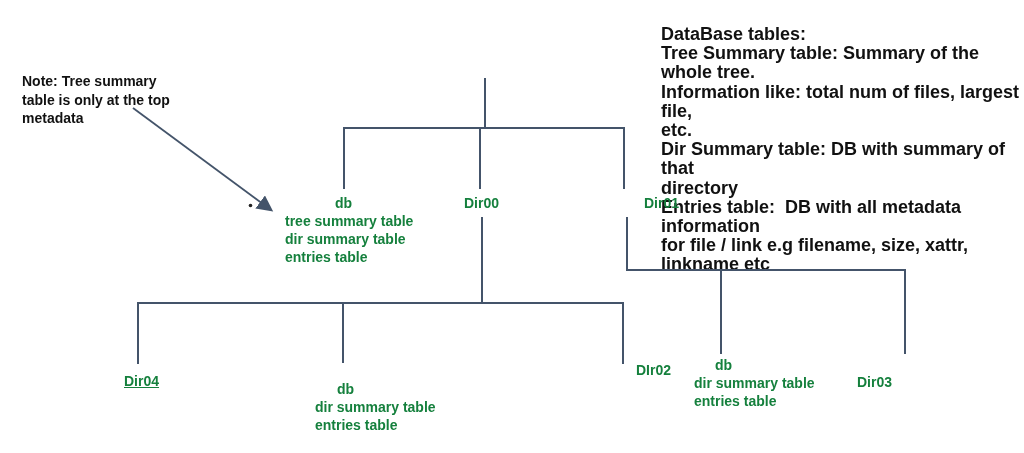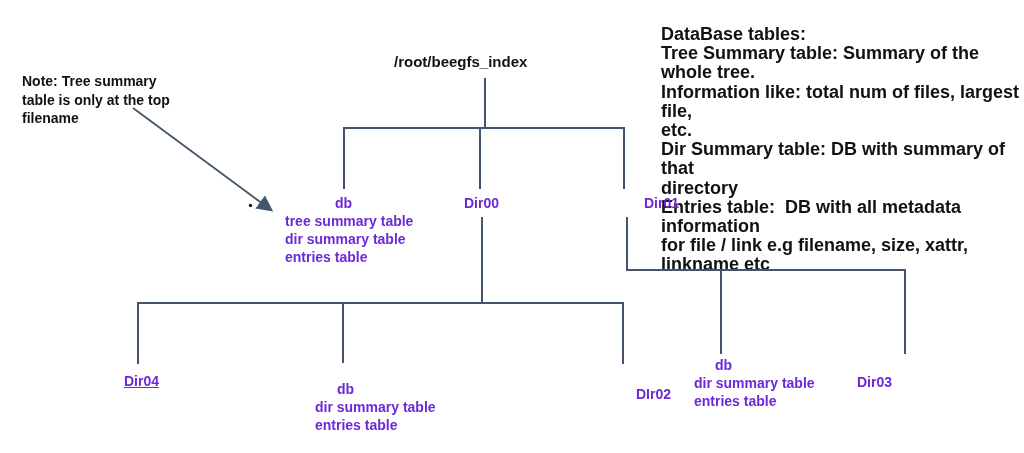--- a/index.html
+++ b/index.html
@@ -15,21 +15,21 @@
   .line {
     position: absolute;
     background: #44546a;
   }
   .lbl {
     position: absolute;
     font-weight: bold;
     font-size: 14px;
     line-height: 18px;
     white-space: pre-wrap;
-    color: #6d28d9;
+    color: #15803d;
   }
   .root-lbl {
     position: absolute;
     font-weight: bold;
     font-size: 15px;
     color: #111111;
     white-space: nowrap;
   }
   .note {
     position: absolute;
@@ -60,31 +60,30 @@
     pointer-events: none;
   }
 </style>
 </head>
 <body>
 
 <div id="canvas">
 
   <div class="note">Note: Tree summary
 table is only at the top
-filename</div>
+metadata</div>
   <div class="legend">DataBase tables:
 Tree Summary table: Summary of the whole tree.
 Information like: total num of files, largest file,
 etc.
 Dir Summary table: DB with summary of that
 directory
 Entries table:  DB with all metadata information
 for file / link e.g filename, size, xattr,  linkname etc</div>
 
-  <div class="root-lbl" style="left:394px; top:53px;">/root/beegfs_index</div>
 
   <div class="line" style="left: 484px; top: 78px; width: 2px; height: 51px; background: rgb(68, 84, 106);"></div>
   <div class="line" style="left: 343px; top: 127px; width: 282px; height: 2px; background: rgb(68, 84, 106);"></div>
   <div class="line" style="left: 343px; top: 127px; width: 2px; height: 62px; background: rgb(68, 84, 106);"></div>
   <div class="line" style="left: 479px; top: 127px; width: 2px; height: 62px; background: rgb(68, 84, 106);"></div>
   <div class="line" style="left: 623px; top: 127px; width: 2px; height: 62px; background: rgb(68, 84, 106);"></div>
 
   <div class="lbl" style="left:335px; top:194px;">db</div>
   <div class="lbl" style="left:285px; top:212px;">tree summary table
 dir summary table
@@ -95,21 +94,21 @@
   <div class="line" style="left: 481px; top: 217px; width: 2px; height: 87px; background: rgb(68, 84, 106);"></div>
   <div class="line" style="left: 137px; top: 302px; width: 487px; height: 2px; background: rgb(68, 84, 106);"></div>
   <div class="line" style="left: 137px; top: 302px; width: 2px; height: 62px; background: rgb(68, 84, 106);"></div>
   <div class="line" style="left: 342px; top: 302px; width: 2px; height: 61px; background: rgb(68, 84, 106);"></div>
   <div class="line" style="left: 622px; top: 302px; width: 2px; height: 62px; background: rgb(68, 84, 106);"></div>
 
   <div class="lbl" style="left:124px; top:372px;text-decoration:underline;">Dir04</div>
   <div class="lbl" style="left:337px; top:380px;">db</div>
   <div class="lbl" style="left:315px; top:398px;">dir summary table
 entries table</div>
-  <div class="lbl" style="left:600px; top:385px;padding-left:36px;">DIr02</div>
+  <div class="lbl" style="left:600px; top:361px;padding-left:36px;">DIr02</div>
 
   <div class="line" style="left: 626px; top: 217px; width: 2px; height: 54px; background: rgb(68, 84, 106);"></div>
   <div class="line" style="left: 626px; top: 269px; width: 280px; height: 2px; background: rgb(68, 84, 106);"></div>
   <div class="line" style="left: 720px; top: 269px; width: 2px; height: 85px; background: rgb(68, 84, 106);"></div>
   <div class="line" style="left: 904px; top: 269px; width: 2px; height: 85px; background: rgb(68, 84, 106);"></div>
 
   <div class="lbl" style="left:715px; top:356px;">db</div>
   <div class="lbl" style="left:694px; top:374px;">dir summary table
 entries table</div>
   <div class="lbl" style="left:857px; top:373px;">Dir03</div>

